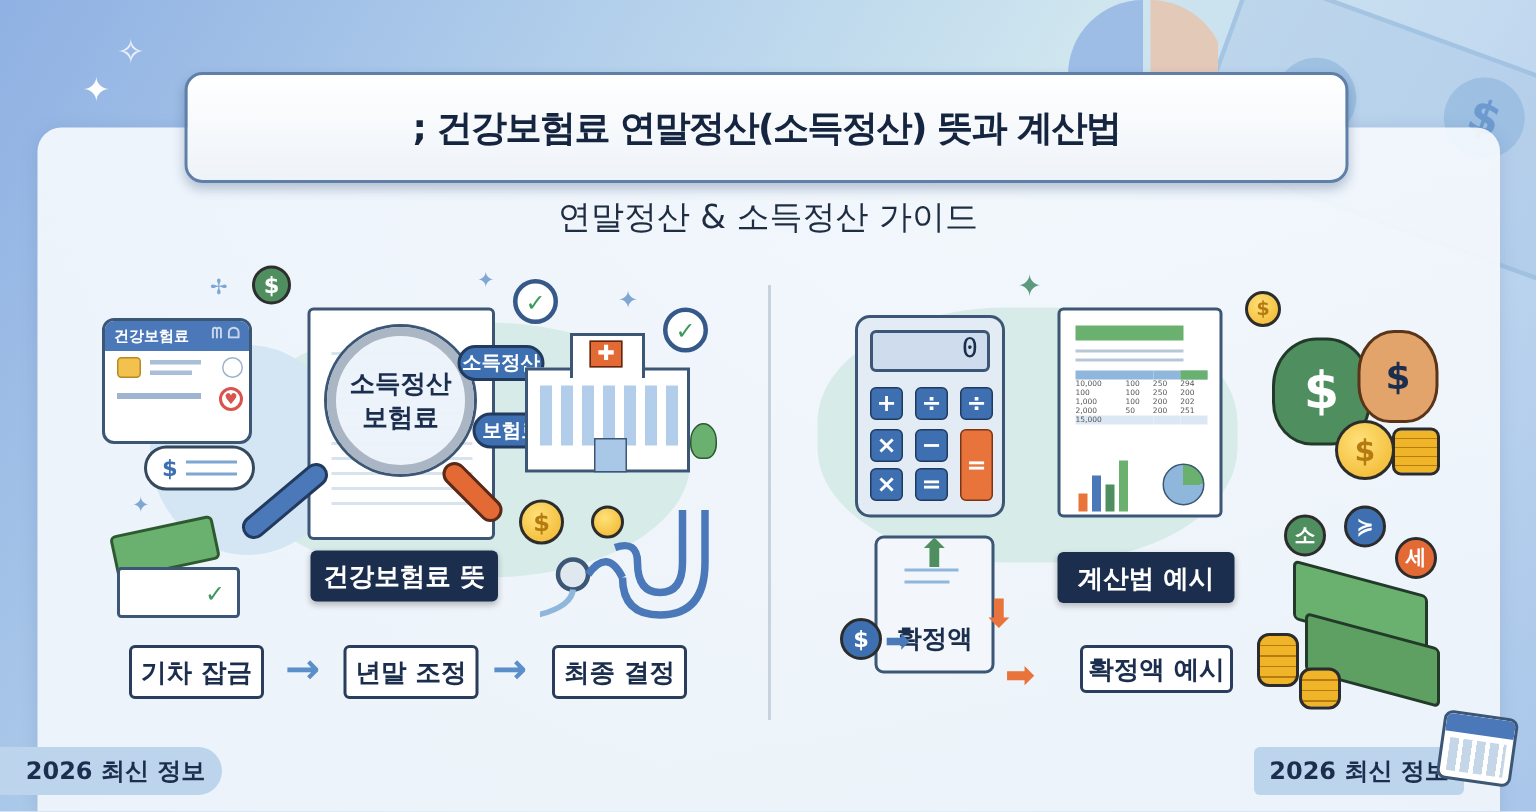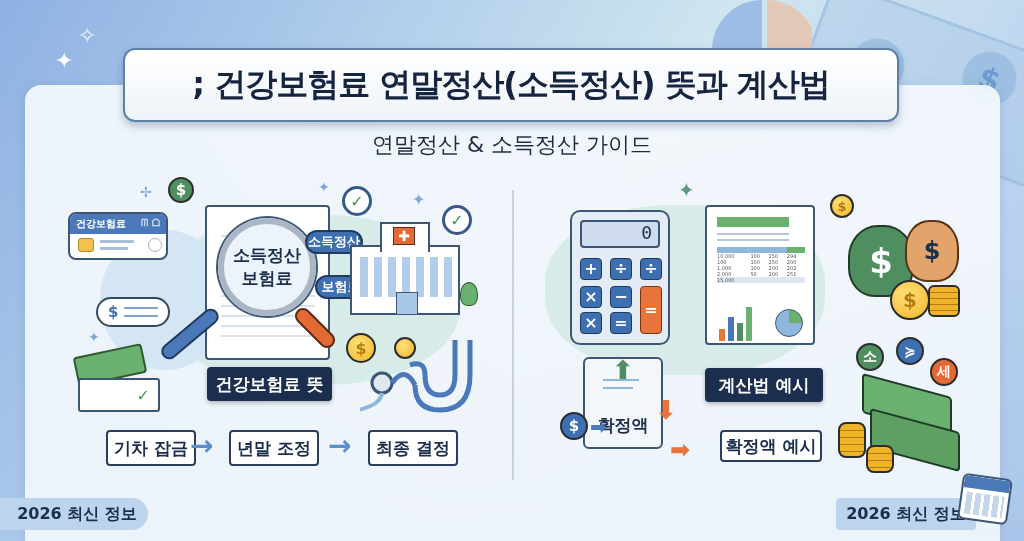--- a/index.html
+++ b/index.html
@@ -27,21 +27,21 @@
   }
   .title-box {
     position: absolute; left: 123px; top: 48px; width: 776px; height: 74px;
     background: linear-gradient(180deg, #ffffff, #eef3f9);
     border: 2px solid #5f7fa6; border-radius: 12px;
     box-shadow: 0 4px 8px rgba(40,70,120,0.3);
     display:flex; align-items:center; justify-content:center;
     z-index: 5;
   }
   .title-box h1 {
-    font-family: "DejaVu Sans", sans-serif; font-weight: 900; font-size: 32px;
+    font-family: "DejaVu Sans", sans-serif; font-weight: 900; font-size: 24px;
     color: #15253f; letter-spacing: -1px; white-space: nowrap;
   }
   .subtitle {
     position: absolute; top: 130px; left: 0; width: 1024px; text-align: center;
     font-size: 22px; color: #1f2d42; z-index: 5;
   }
   .divider { position:absolute; left: 512px; top: 190px; width: 2px; height: 290px; background: #c8d2dd; }
   .blob { position:absolute; border-radius: 50%; }
   .pill {
     position:absolute; border-radius: 4px; display:flex; align-items:center; justify-content:center;
@@ -83,21 +83,21 @@
   <h1>; 건강보험료 연말정산(소득정산) 뜻과 계산법</h1>
 </div>
 <div class="subtitle">연말정산 &amp; 소득정산 가이드</div>
 
 <div class="blob" style="left:160px;top:215px;width:300px;height:170px;background:#d7ebe9;border-radius:45%;"></div>
 <div class="blob" style="left:100px;top:230px;width:130px;height:140px;background:#d4e5f3;"></div>
 
 <div class="sparkle" style="left:140px;top:185px;color:#7fa7d4;font-size:14px;">✢</div>
 <div class="coin green-coin" style="left:168px;top:177px;width:26px;height:26px;font-size:15px;">$</div>
 
-<div class="card" style="left:68px;top:212px;width:100px;height:48px;">
+<div class="card" style="left:68px;top:212px;width:100px;height:84px;">
   <div style="background:#4a78b8;color:#fff;font-size:10px;font-weight:bold;padding:3px 6px;display:flex;justify-content:space-between;">
     <span>건강보험료</span>
     <span style="opacity:.7">ᗰ ᗝ</span>
   </div>
   <div style="position:absolute;left:8px;top:24px;width:16px;height:14px;background:#f2c14e;border-radius:3px;border:1px solid #b58a20;"></div>
   <div style="position:absolute;left:30px;top:26px;width:34px;height:3px;background:#a9bfd8;"></div>
   <div style="position:absolute;left:30px;top:33px;width:28px;height:3px;background:#a9bfd8;"></div>
   <div style="position:absolute;left:78px;top:24px;width:14px;height:14px;border-radius:50%;border:1px solid #9fb4c9;"></div>
   <div style="position:absolute;left:8px;top:48px;width:56px;height:4px;background:#9fb4d0;"></div>
   <div style="position:absolute;left:76px;top:44px;width:16px;height:16px;border-radius:50%;background:#fff;border:2px solid #d9534f;color:#d9534f;font-size:10px;display:flex;align-items:center;justify-content:center;">♥</div>
@@ -144,21 +144,21 @@
   <circle cx="22" cy="48" r="10" fill="#dfe7ef" stroke="#3c5675" stroke-width="3"></circle>
   <path d="M32 48 Q45 30 55 50" stroke="#4a78b8" stroke-width="5" fill="none"></path>
   <path d="M22 58 Q20 80 -60 80" stroke="#8fb7dc" stroke-width="4" fill="none"></path>
 </svg>
 
 <div style="position:absolute;left:75px;top:350px;width:70px;height:30px;background:#6ab06e;border:2px solid #2e5a30;border-radius:4px;transform:rotate(-12deg);"></div>
 <div style="position:absolute;left:78px;top:378px;width:82px;height:34px;background:#fff;border:2px solid #3c5675;border-radius:3px;display:flex;align-items:center;justify-content:flex-end;padding-right:8px;color:#3d9a5a;font-weight:bold;">✓</div>
 
 <div class="pill pill-dark" style="left:207px;top:367px;width:125px;height:34px;">건강보험료 뜻</div>
 
-<div class="pill pill-light" style="left:106px;top:430px;width:90px;height:36px;">기차 잡금</div>
+<div class="pill pill-light" style="left:86px;top:430px;width:90px;height:36px;">기차 잡금</div>
 <div class="arrow" style="left:190px;top:432px;">→</div>
 <div class="pill pill-light" style="left:229px;top:430px;width:90px;height:36px;">년말 조정</div>
 <div class="arrow" style="left:328px;top:432px;">→</div>
 <div class="pill pill-light" style="left:368px;top:430px;width:90px;height:36px;">최종 결정</div>
 
 <div class="divider"></div>
 
 <div class="blob" style="left:545px;top:205px;width:280px;height:170px;background:#d7ebe9;border-radius:45%;"></div>
 <div class="sparkle" style="left:678px;top:180px;color:#5b9a7c;font-size:20px;">✦</div>
 

